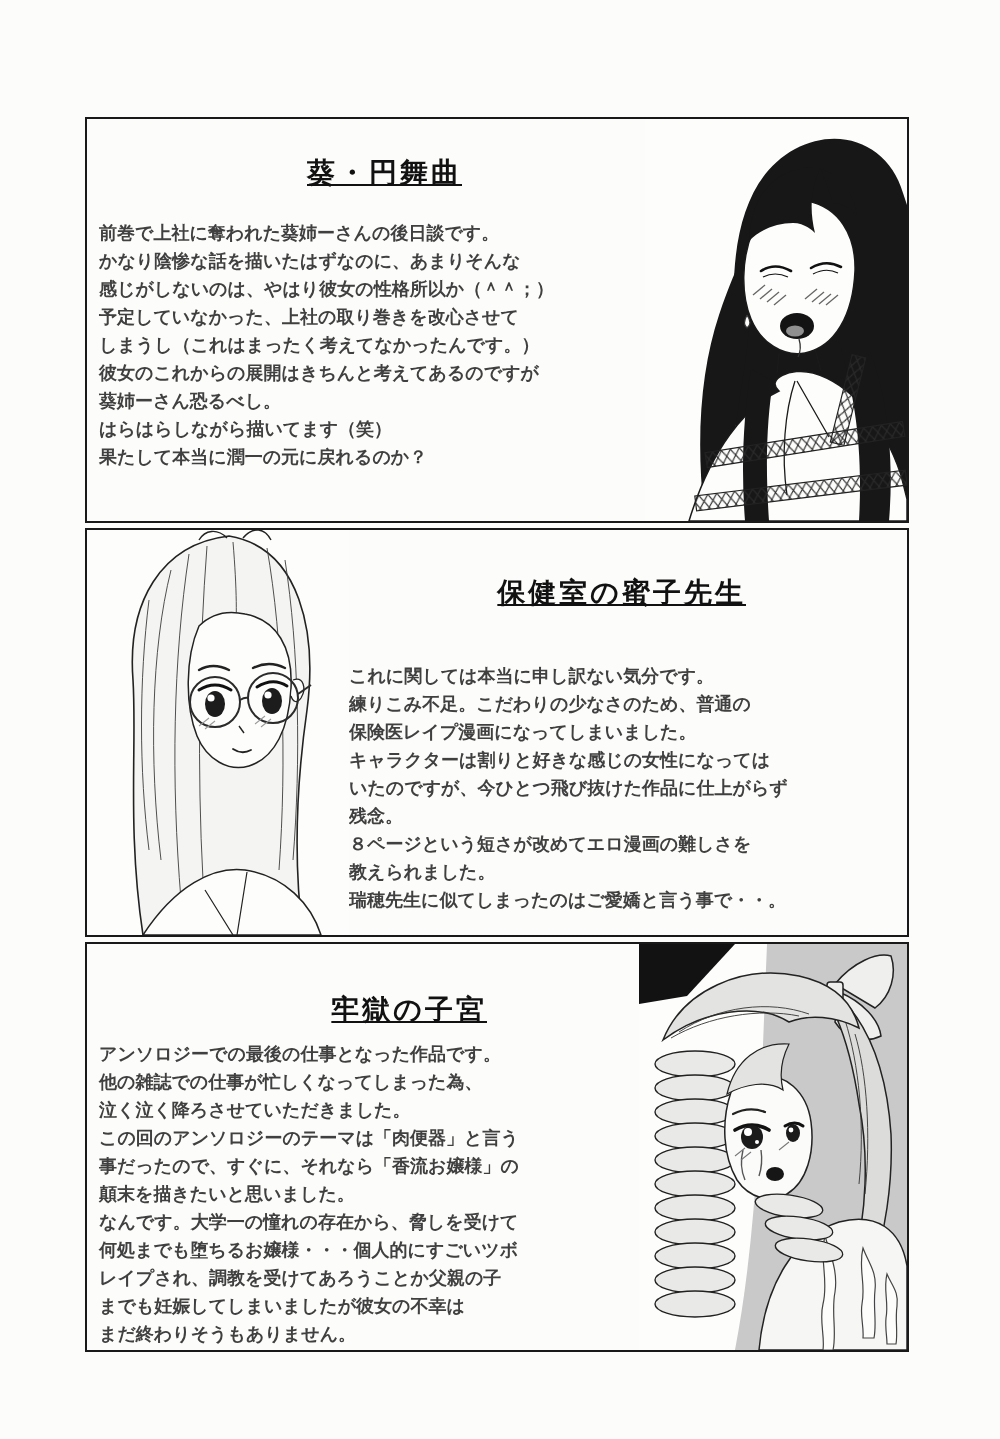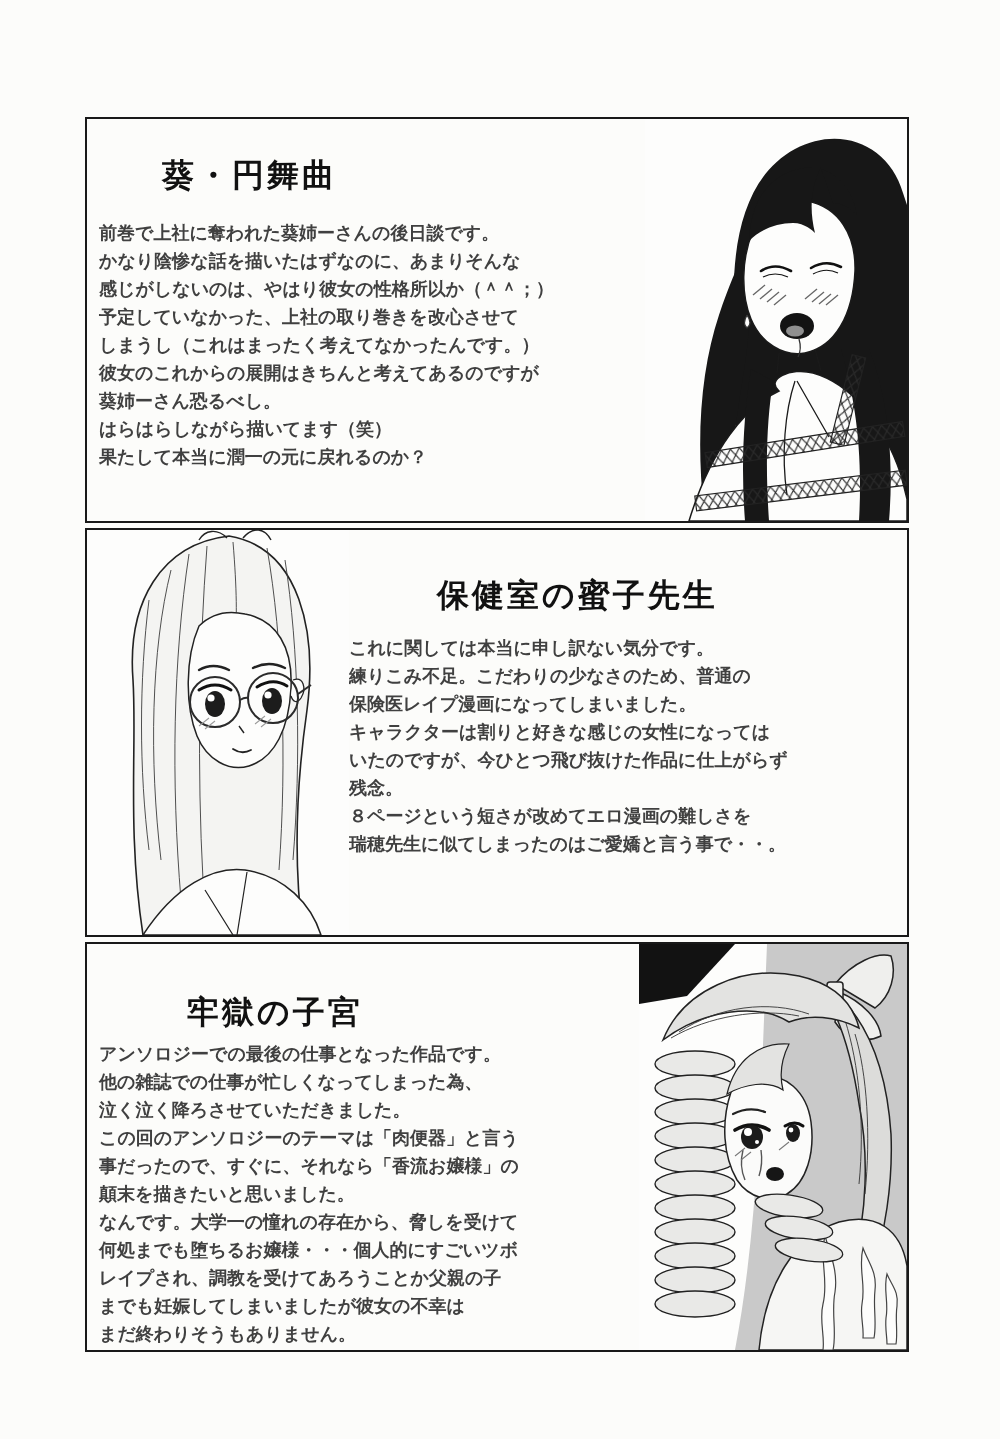--- a/index.html
+++ b/index.html
@@ -9,32 +9,32 @@
     overflow:hidden;
   }
   .panel{
     position:absolute;left:85px;width:824px;background:#fcfcfa;
     border:2px solid #191919;box-sizing:border-box;overflow:hidden;
   }
   .panel-1{top:117px;height:406px;}
   .panel-2{top:528px;height:409px;}
   .panel-3{top:942px;height:410px;}
   .sec-title{
-    position:absolute;margin:0;font-size:32px;font-weight:700;
-    letter-spacing:3px;text-align:left;white-space:nowrap;color:#111;
+    position:absolute;margin:0;font-size:28px;font-weight:700;
+    letter-spacing:3px;text-align:right;white-space:nowrap;color:#111;text-decoration:underline;
   }
   .t1{left:75px;top:35px;width:300px;}
-  .t2{left:350px;top:44px;width:330px;}
+  .t2{left:329px;top:44px;width:330px;}
   .t3{left:100px;top:47px;width:300px;}
   .text-block{
     position:absolute;font-size:18px;line-height:28px;font-weight:600;
     color:#404040;white-space:nowrap;
   }
   .tx1{left:12px;top:100px;}
-  .tx2{left:262px;top:104px;}
+  .tx2{left:262px;top:132px;}
   .tx3{left:12px;top:96px;}
   .illust{position:absolute;top:0;height:100%;margin:0;}
   .il-right{right:0;}
   .il-left{left:0;}
   .il1{width:262px;}
   .il2{width:262px;}
   .il3{width:268px;}
   .illust svg{display:block;width:100%;height:100%;}
 </style>
 </head>
@@ -101,20 +101,21 @@
   <section class="panel panel-2">
     <h2 class="sec-title t2">保健室の蜜子先生</h2>
     <div class="text-block tx2">
         <div class="line">これに関しては本当に申し訳ない気分です。</div>
         <div class="line">練りこみ不足。こだわりの少なさのため、普通の</div>
         <div class="line">保険医レイプ漫画になってしまいました。</div>
         <div class="line">キャラクターは割りと好きな感じの女性になっては</div>
         <div class="line">いたのですが、今ひとつ飛び抜けた作品に仕上がらず</div>
         <div class="line">残念。</div>
         <div class="line">８ページという短さが改めてエロ漫画の難しさを</div>
+        <div class="line">教えられました。</div>
         <div class="line">瑞穂先生に似てしまったのはご愛嬌と言う事で・・。</div>
       </div>
     <figure class="illust il-left il2">
       <svg viewBox="0 0 262 405" preserveAspectRatio="xMidYMid slice" aria-hidden="true">
         <rect width="262" height="405" fill="#fdfdfc"></rect>
         <path d="M142,6 C74,14 40,72 46,150 C50,216 40,300 56,405 L216,405 C206,330 210,250 220,180 C230,104 214,18 142,6 Z" fill="#f4f4f2" stroke="#222" stroke-width="1.6"></path>
         <path d="M140,8 C130,-2 118,0 112,10" fill="none" stroke="#222" stroke-width="1.4"></path>
         <path d="M156,8 C166,-4 178,-2 184,10" fill="none" stroke="#222" stroke-width="1.4"></path>
         <g fill="none" stroke="#3c3c3c" stroke-width="0.9">
           <path d="M84,40 C64,120 62,230 74,330"></path>

